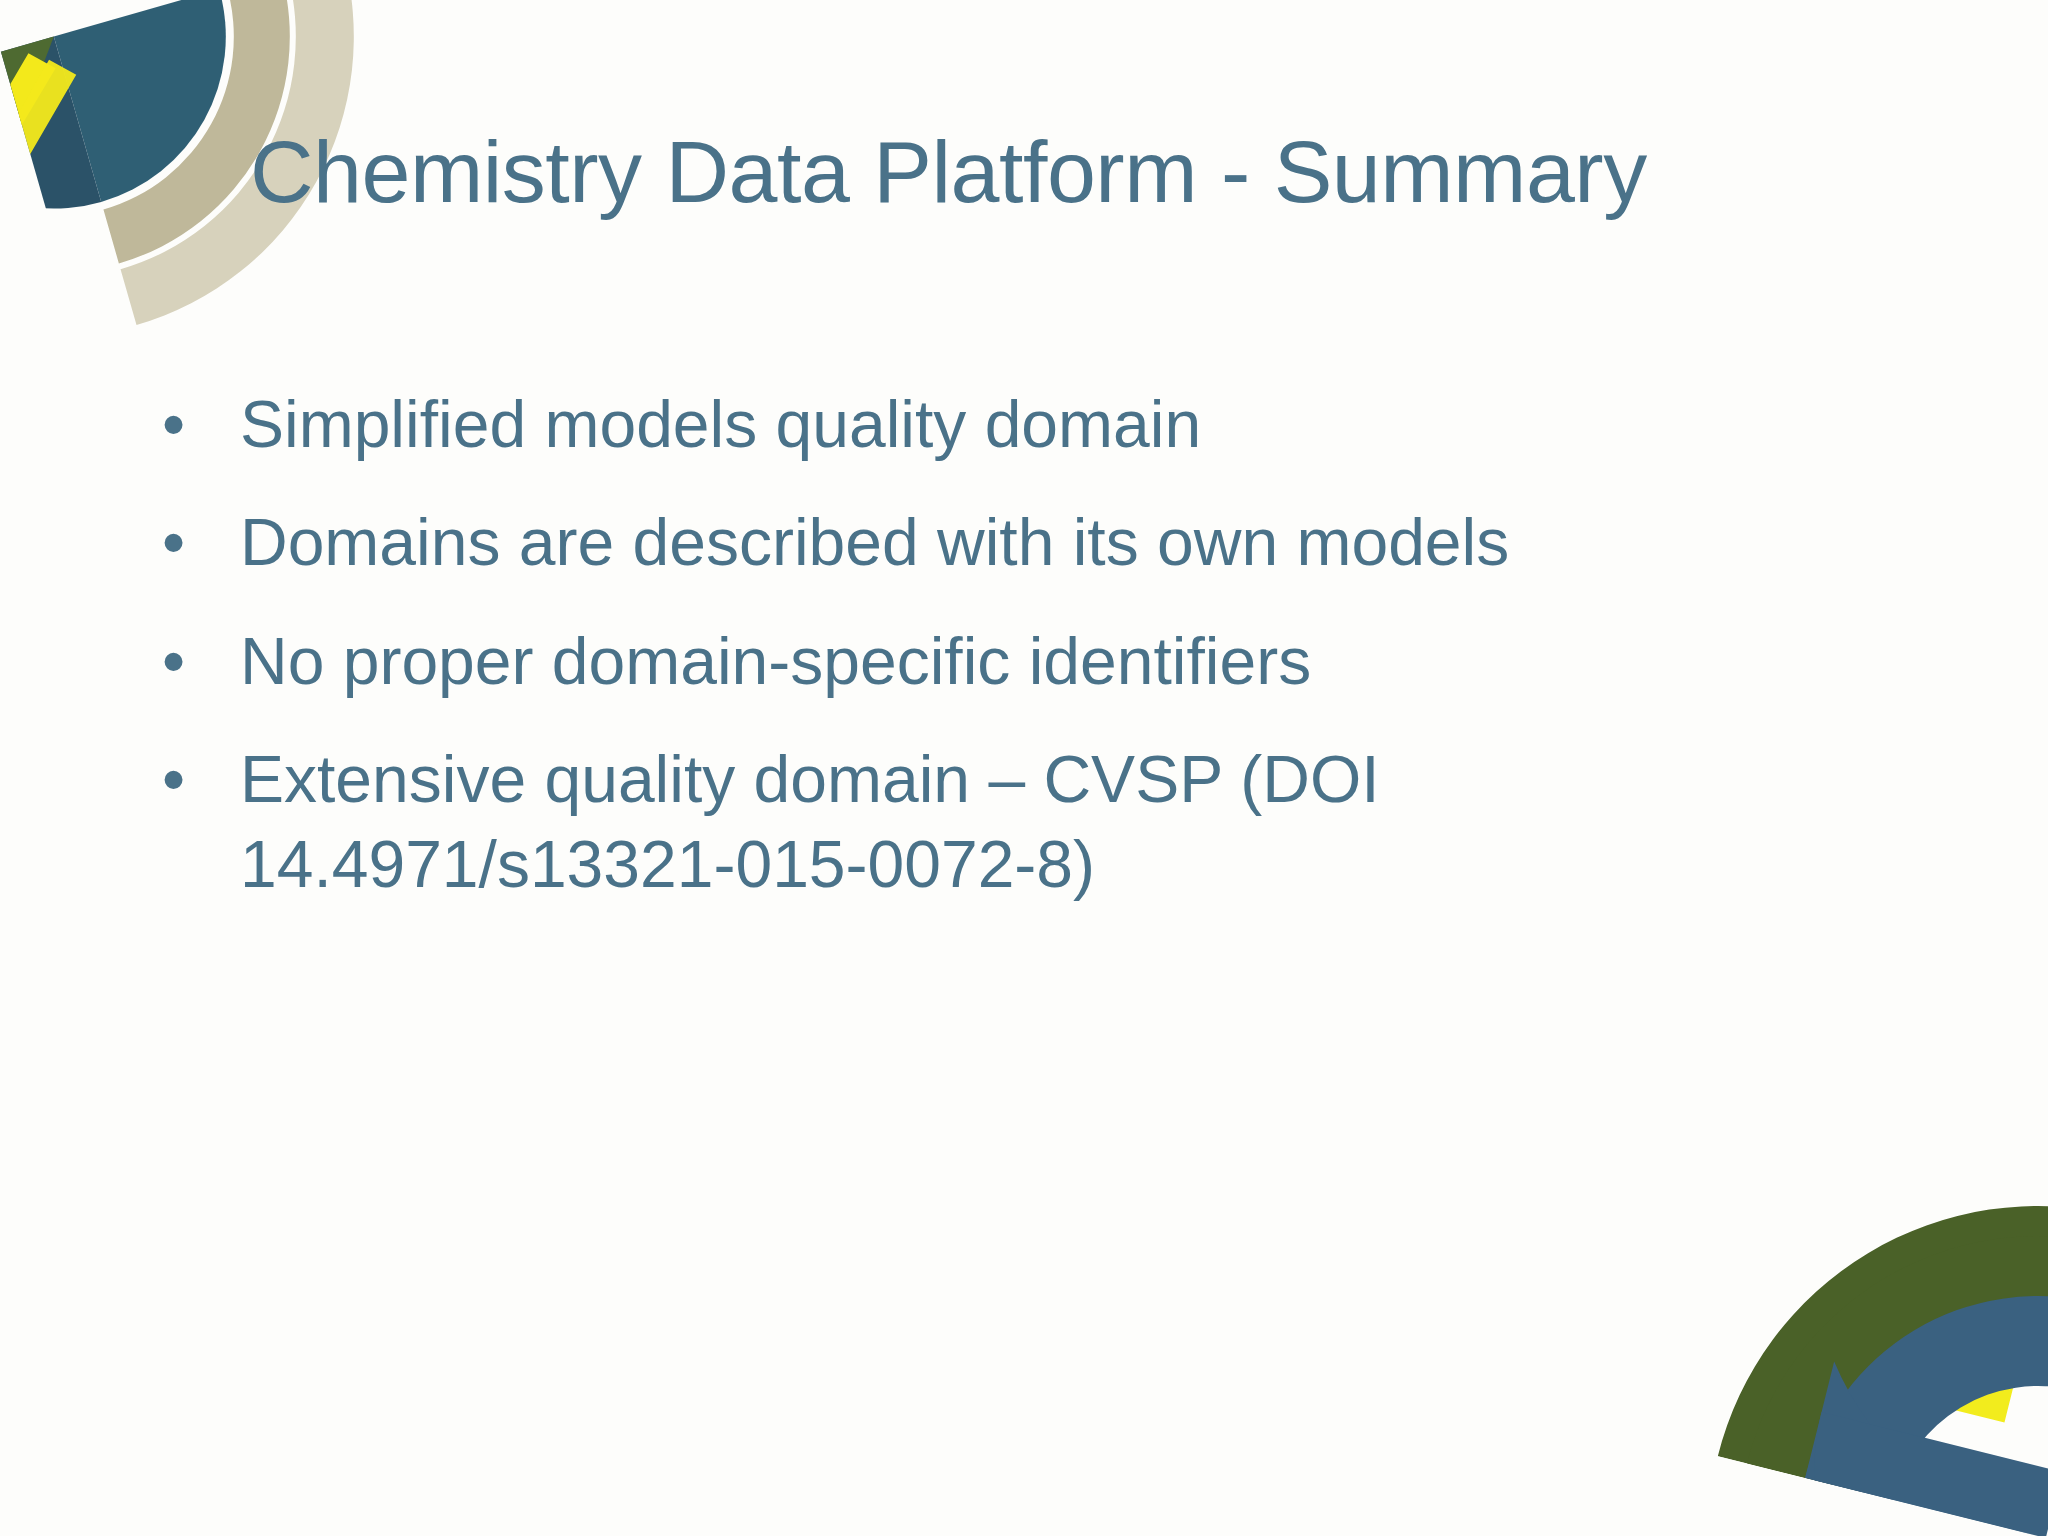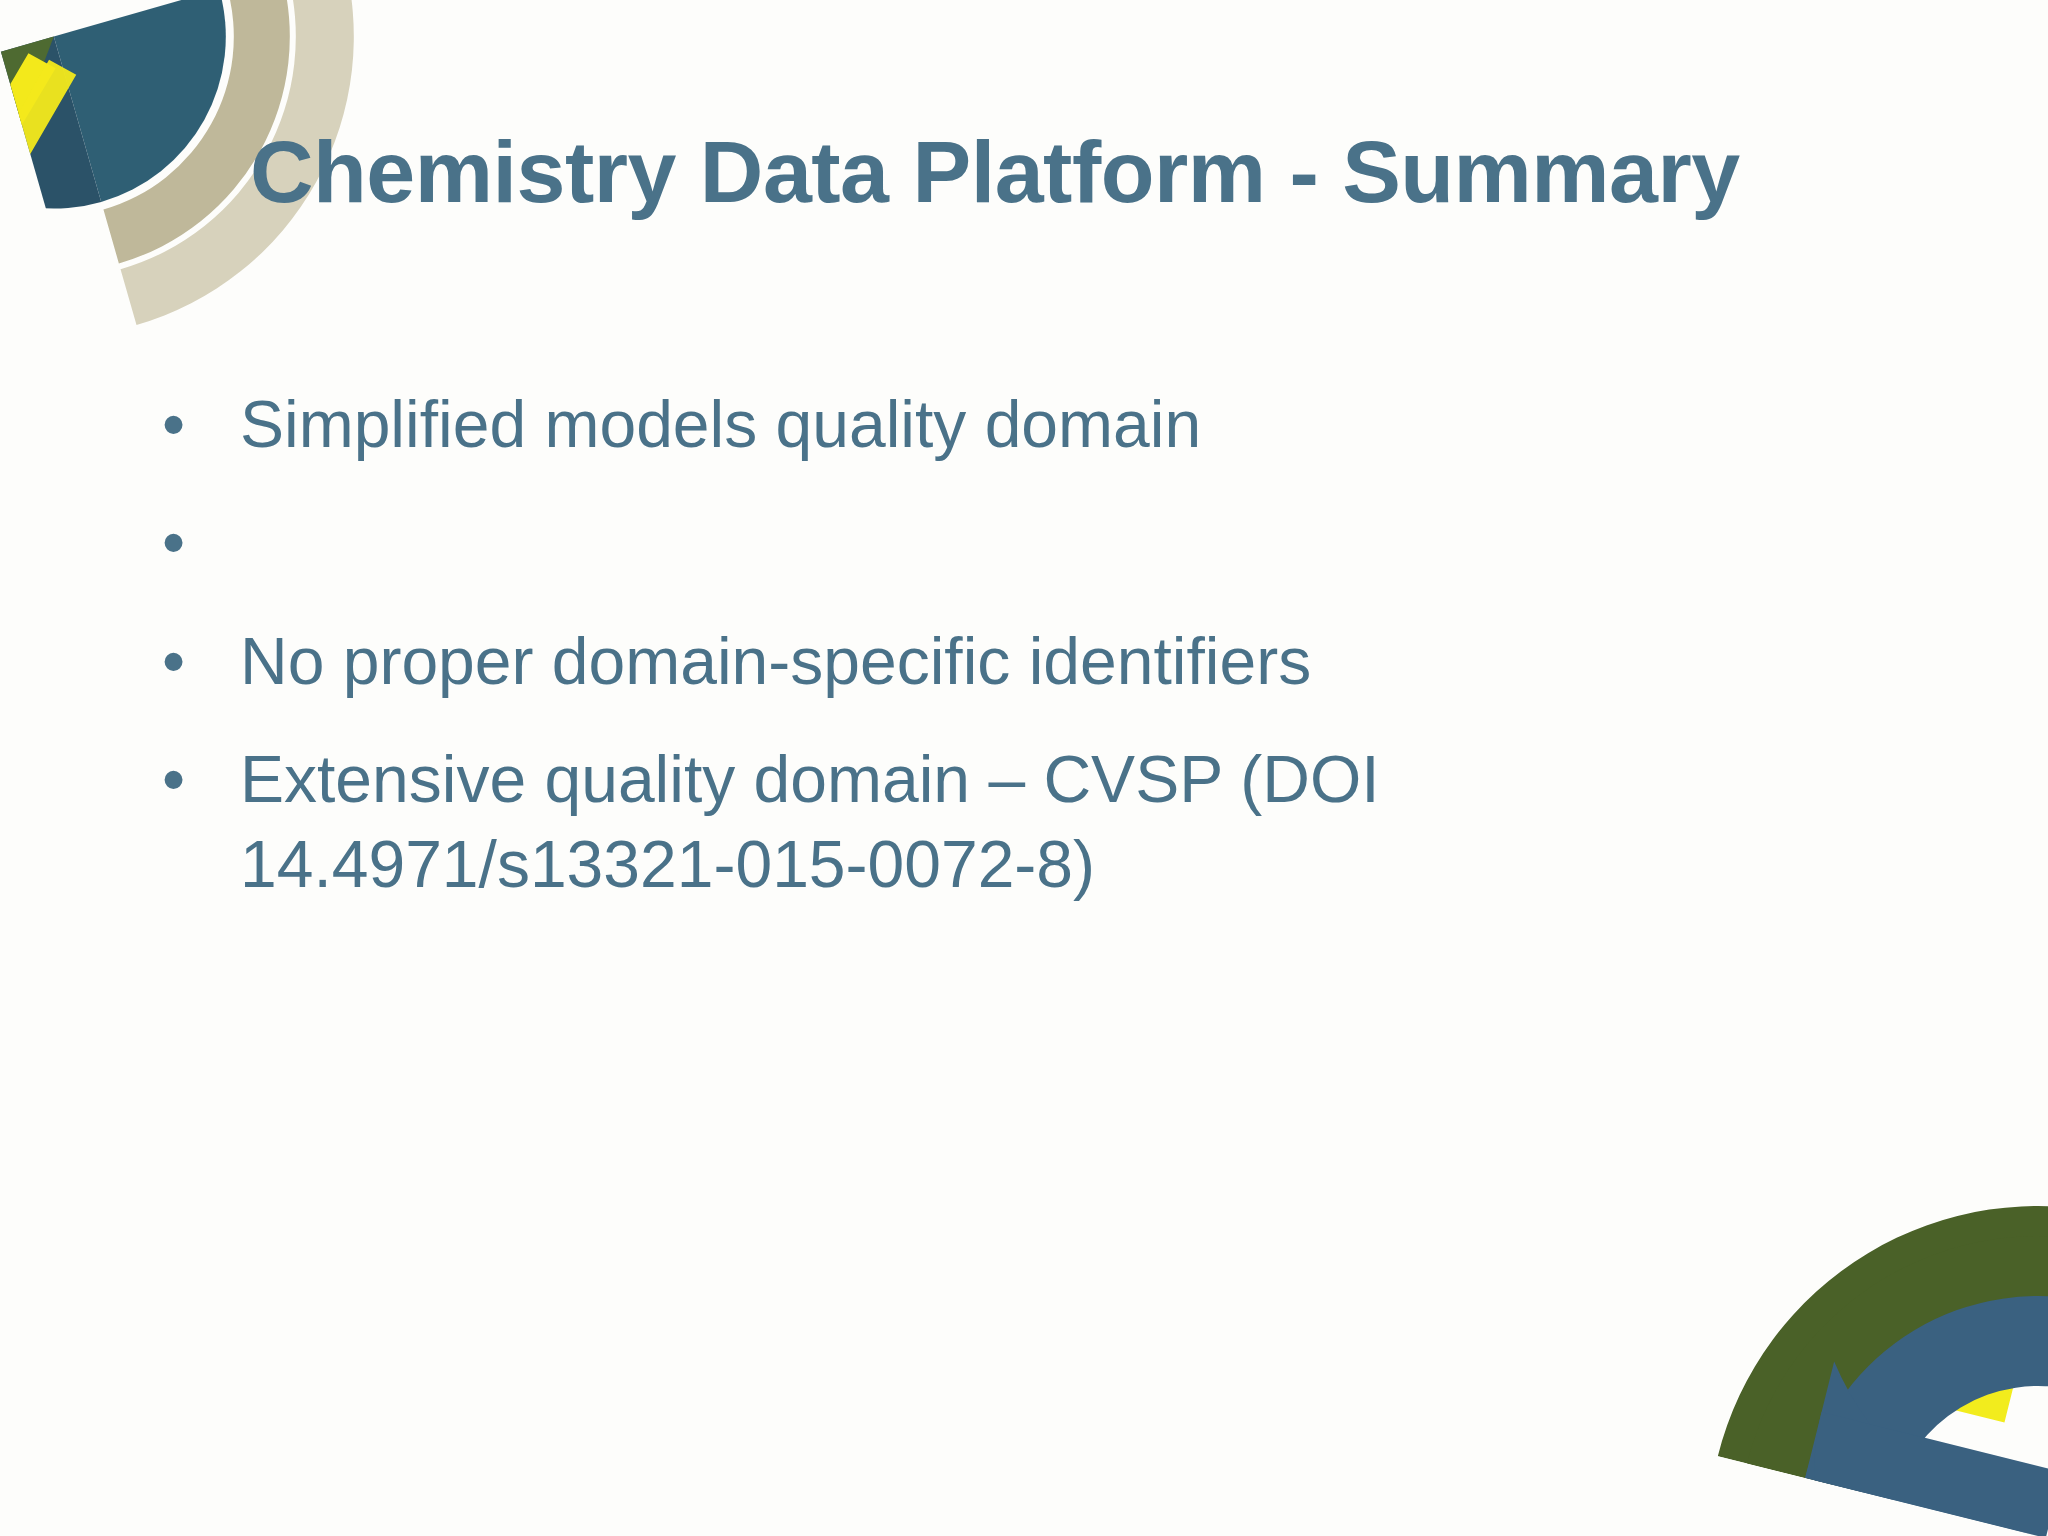--- a/index.html
+++ b/index.html
@@ -40,21 +40,21 @@
   }
 
   
   #title {
     position: absolute;
     left: 250px;
     top: 126px;
     width: 1700px;
     font-size: 88px;
     line-height: 1.05;
-    font-weight: 700;
+    font-weight: 400;
     color: #4a7289;
     letter-spacing: -0.5px;
     white-space: nowrap;
   }
 
   
   #bullets {
     position: absolute;
     left: 140px;
     top: 382px;
@@ -153,20 +153,21 @@
     <div class="bullet-row">
       <div class="bullet-marker">•</div>
       <div class="bullet-text">
         <span>Simplified models quality domain</span>
       </div>
     </div>
 
     <div class="bullet-row">
       <div class="bullet-marker">•</div>
       <div class="bullet-text">
+        <span>Domains are described with its own models</span>
       </div>
     </div>
 
     <div class="bullet-row">
       <div class="bullet-marker">•</div>
       <div class="bullet-text">
         <span>No proper domain-specific identifiers</span>
       </div>
     </div>
 

